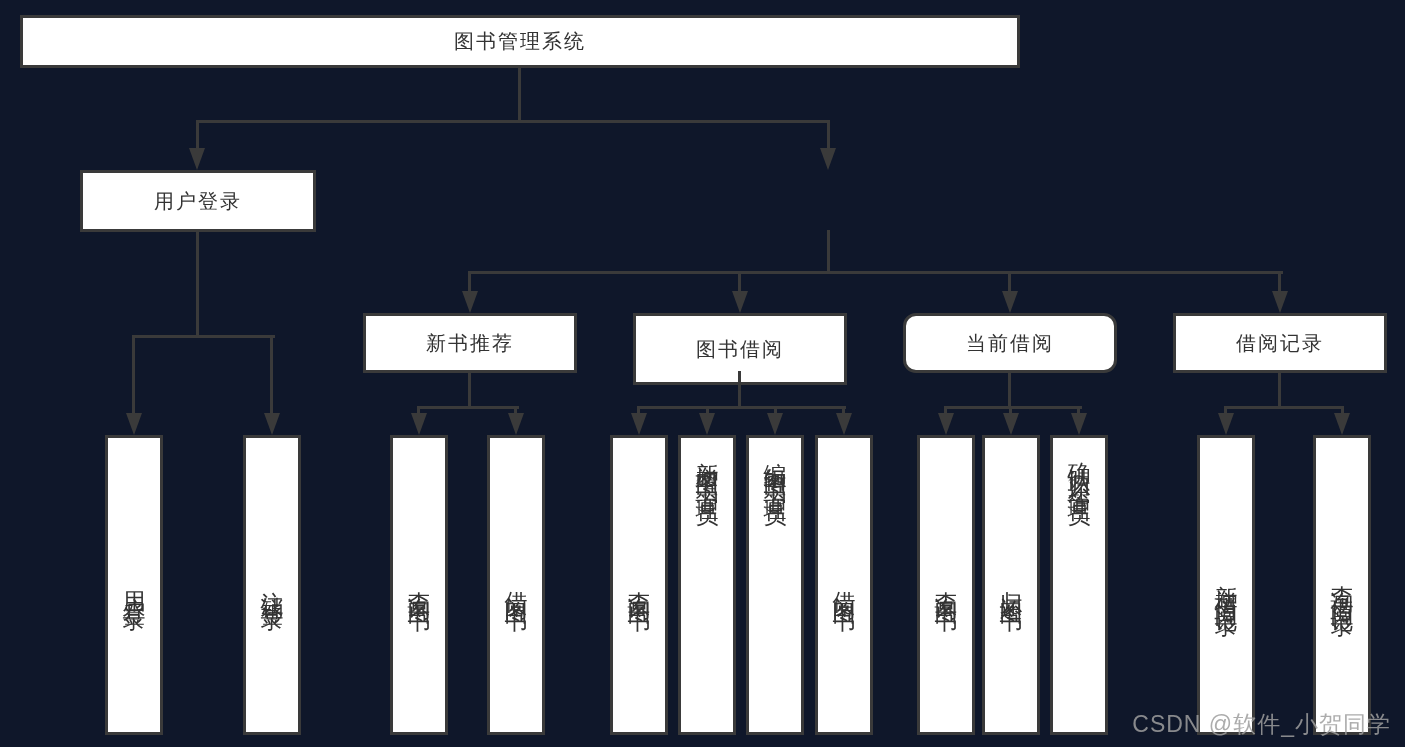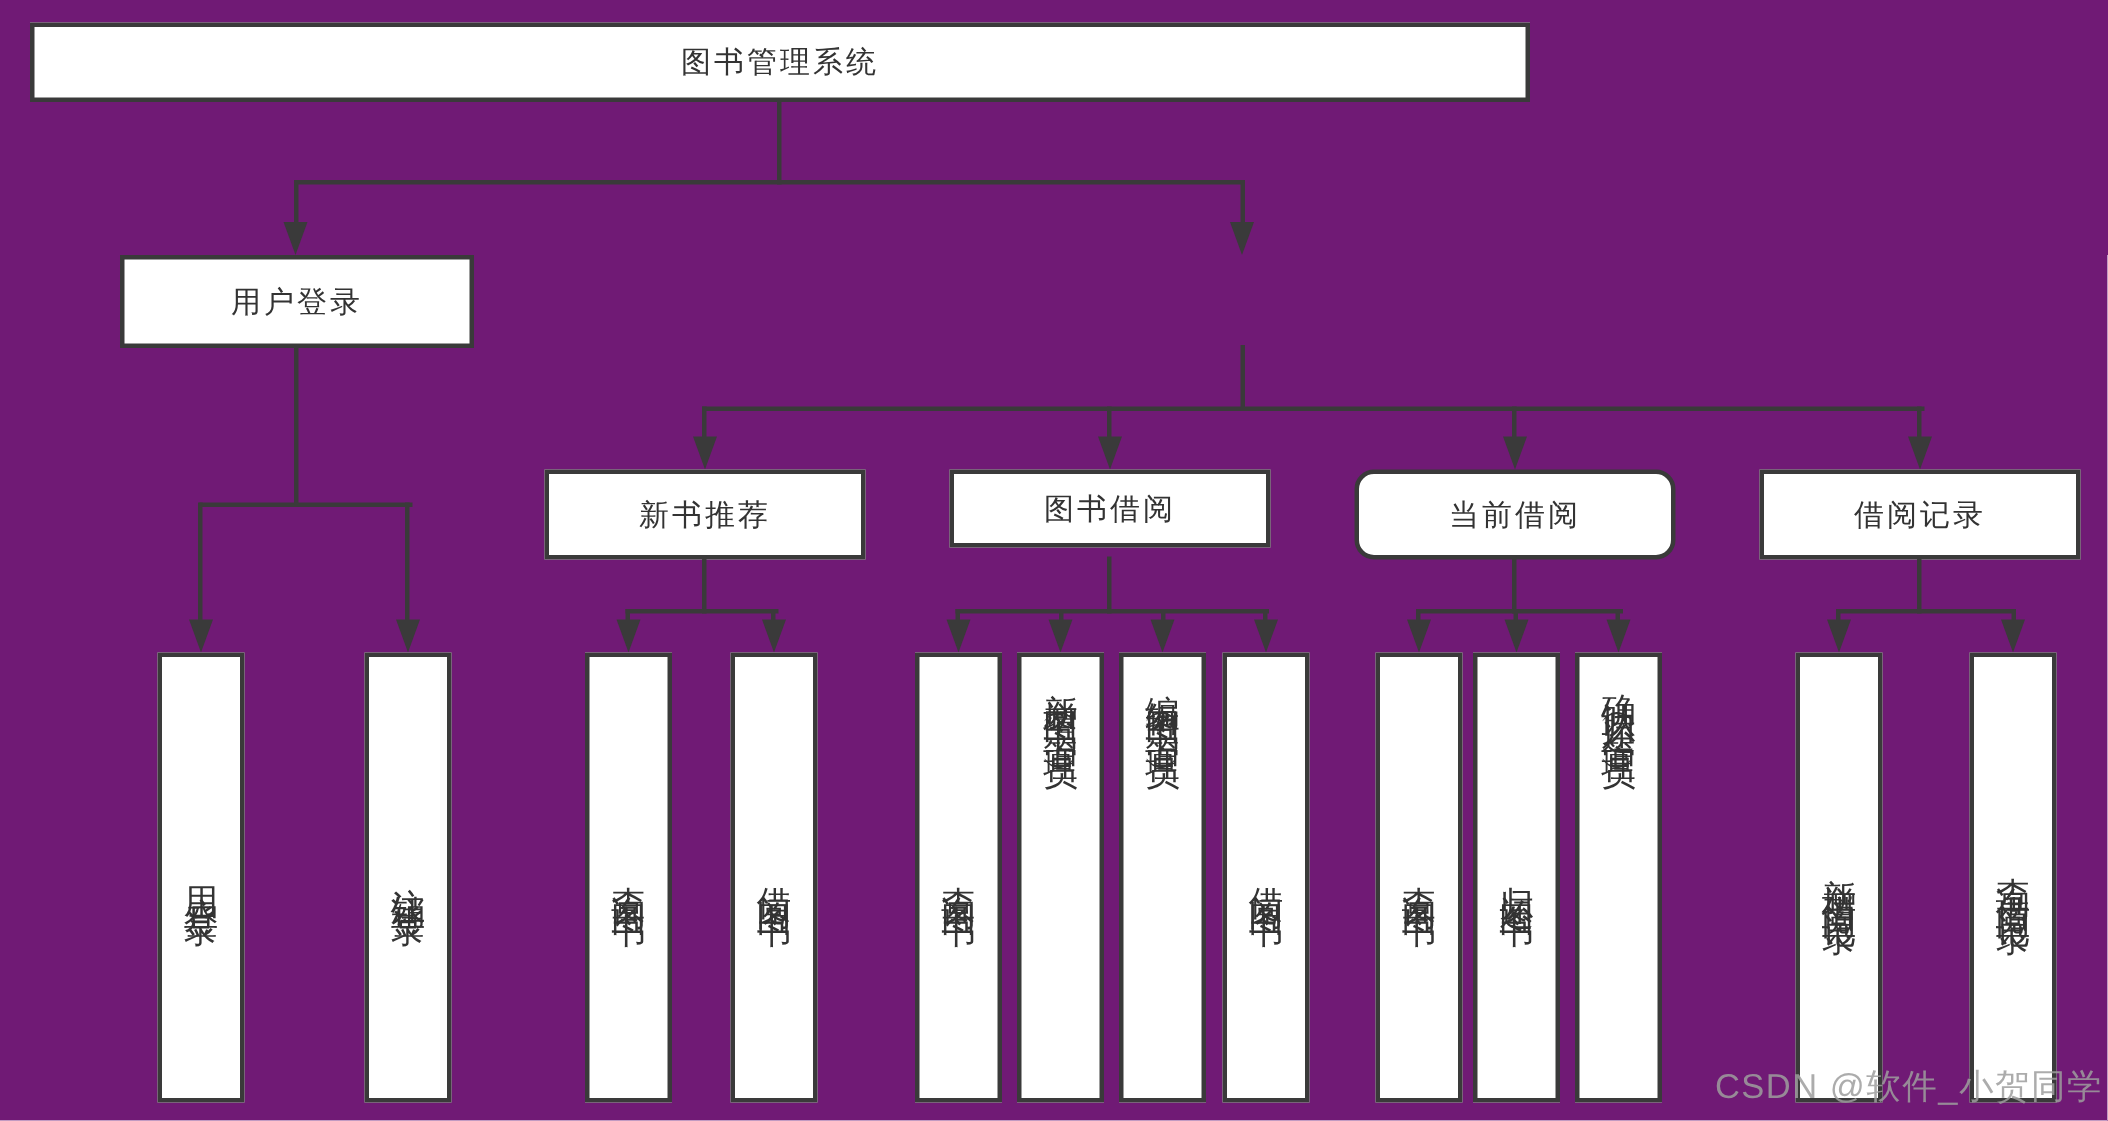--- a/index.html
+++ b/index.html
@@ -1,17 +1,17 @@
 <!DOCTYPE html>
 <html><head>
 <meta charset="utf-8">
 <style>
   html,body { margin:0; padding:0; background:#ffffff; }
   .canvas {
-    position:relative; width:1405px; height:747px; background:#701a75;
+    position:relative; width:1405px; height:747px; background:#0f172a;
     font-family:"Liberation Sans","DejaVu Sans",sans-serif; overflow:hidden;
   }
   .box {
     position:absolute; box-sizing:border-box;
     border:3px solid #3a3a3a; background:#ffffff; color:#333333;
     display:flex; align-items:center; justify-content:center;
   }
   .hbox { font-size:20px; letter-spacing:2px; }
   .vbox span {
     writing-mode:vertical-rl; text-orientation:mixed;
@@ -19,21 +19,21 @@
   }
   .vtop { align-items:flex-start; }
   .vtop span { padding-top:6px; }
   .line { position:absolute; background:#3a3a3a; }
   .arrow {
     position:absolute; width:0; height:0;
     border-left:8px solid transparent; border-right:8px solid transparent;
     border-top:22px solid #3a3a3a;
   }
   .watermark {
-    position:absolute; right:3px; bottom:7px;
+    position:absolute; right:14px; bottom:7px;
     font-size:23px; color:#9e9e9e; opacity:0.85; letter-spacing:1px; z-index:5;
   }
 </style>
 </head>
 <body>
 
 <div class="canvas">
 
   <div class="box hbox" style="left:20px;top:15px;width:1000px;height:53px;">
     <span>图书管理系统</span>
@@ -64,21 +64,21 @@
   <div class="line" style="left:738px;top:271px;width:3px;height:24px;"></div>
   <div class="arrow" style="left:732px;top:291px;"></div>
   <div class="line" style="left:1008px;top:271px;width:3px;height:24px;"></div>
   <div class="arrow" style="left:1002px;top:291px;"></div>
   <div class="line" style="left:1278px;top:271px;width:3px;height:24px;"></div>
   <div class="arrow" style="left:1272px;top:291px;"></div>
 
   <div class="box hbox" style="left:363px;top:313px;width:214px;height:60px;">
     <span>新书推荐</span>
   </div>
-  <div class="box hbox" style="left:633px;top:313px;width:214px;height:52px;justify-content:center;">
+  <div class="box hbox" style="left:633px;top:313px;width:214px;height:72px;justify-content:center;">
     <span>图书借阅</span>
   </div>
   <div class="box hbox" style="left:903px;top:313px;width:214px;height:60px;border-radius:13px;">
     <span>当前借阅</span>
   </div>
   <div class="box hbox" style="left:1173px;top:313px;width:214px;height:60px;">
     <span>借阅记录</span>
   </div>
 
   <div class="line" style="left:468px;top:371px;width:3px;height:38px;"></div>

